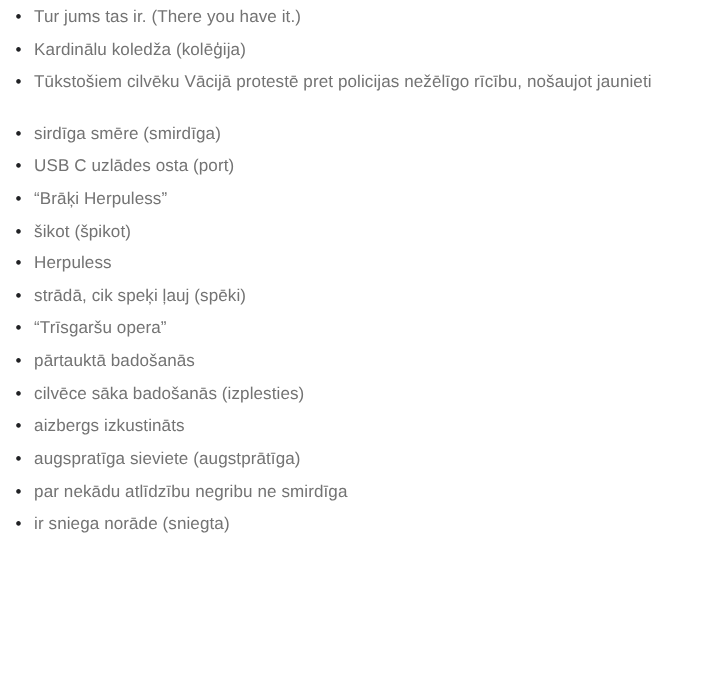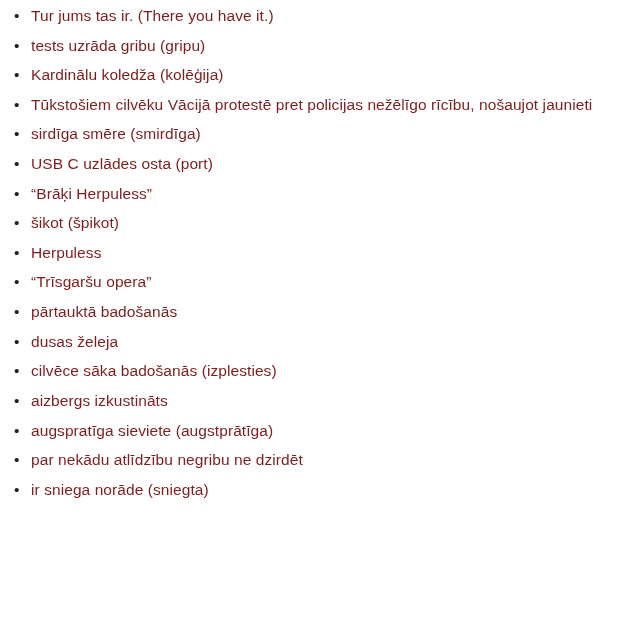--- a/index.html
+++ b/index.html
@@ -25,49 +25,46 @@
     list-style: none;
     margin: 0;
     padding: 0;
   }
   ul.bullet-list > li {
     position: relative;
     padding-left: 19px;
     margin: 0 0 9px 0;
     font-size: 15.5px;
     line-height: 1.33;
-    color: #7f1d1d;
+    color: #737373;
     letter-spacing: 0.005em;
   }
   ul.bullet-list > li::before {
     content: "\2022";
     position: absolute;
     left: 2px;
     top: 0;
     font-size: 15.5px;
     line-height: 1.33;
     color: #202124;
   }
   ul.bullet-list > li.wrap {
-    margin-bottom: 9px;
+    margin-bottom: 26px;
   }
   .item-text {
     display: block;
   }
 </style>
 </head>
 <body>
 
 <div class="page">
   <ul class="bullet-list">
     <li>
         <span class="item-text">Tur jums tas ir. (There you have it.)</span>
-      </li>
-    <li>
-        <span class="item-text">tests uzrāda gribu (gripu)</span>
       </li>
     <li>
         <span class="item-text">Kardinālu koledža (kolēģija)</span>
       </li>
     <li class="wrap">
         <span class="item-text">Tūkstošiem cilvēku Vācijā protestē pret policijas nežēlīgo rīcību, nošaujot jaunieti</span>
       </li>
     <li>
         <span class="item-text">sirdīga smēre (smirdīga)</span>
       </li>
@@ -77,37 +74,37 @@
     <li>
         <span class="item-text">“Brāķi Herpuless”</span>
       </li>
     <li>
         <span class="item-text">šikot (špikot)</span>
       </li>
     <li>
         <span class="item-text">Herpuless</span>
       </li>
     <li>
+        <span class="item-text">strādā, cik speķi ļauj (spēki)</span>
+      </li>
+    <li>
         <span class="item-text">“Trīsgaršu opera”</span>
       </li>
     <li>
         <span class="item-text">pārtauktā badošanās</span>
-      </li>
-    <li>
-        <span class="item-text">dusas želeja</span>
       </li>
     <li>
         <span class="item-text">cilvēce sāka badošanās (izplesties)</span>
       </li>
     <li>
         <span class="item-text">aizbergs izkustināts</span>
       </li>
     <li>
         <span class="item-text">augspratīga sieviete (augstprātīga)</span>
       </li>
     <li>
-        <span class="item-text">par nekādu atlīdzību negribu ne dzirdēt</span>
+        <span class="item-text">par nekādu atlīdzību negribu ne smirdīga</span>
       </li>
     <li>
         <span class="item-text">ir sniega norāde (sniegta)</span>
       </li>
   </ul>
 </div>
 
 </body></html>

